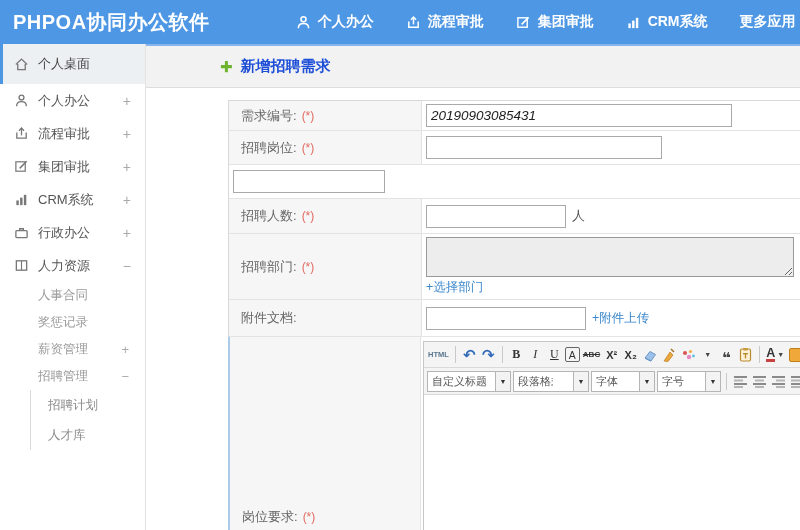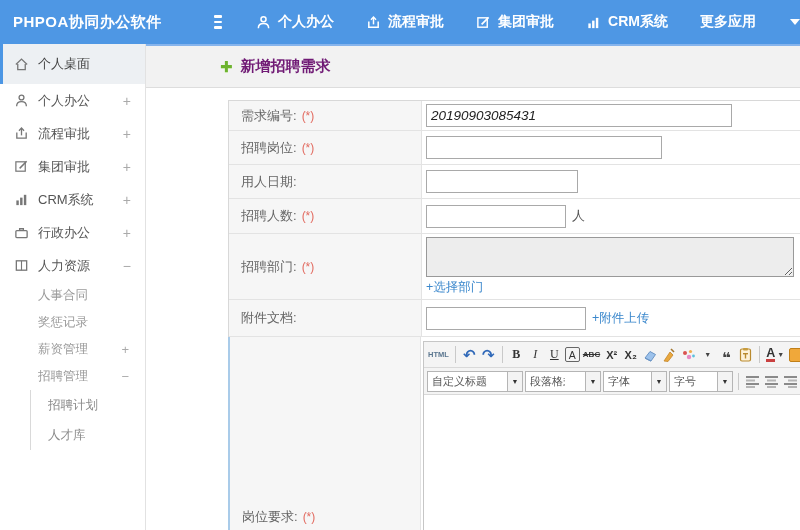--- a/index.html
+++ b/index.html
@@ -1,21 +1,21 @@
 <!DOCTYPE html>
 <html><head>
 <meta charset="utf-8">
 <style>
   * { margin:0; padding:0; box-sizing:border-box; }
   html,body { width:800px; height:530px; overflow:hidden;
     font-family:"Liberation Sans","DejaVu Sans",sans-serif; background:#fff; }
 
   
   .header { height:44px; background:#4e97e4; display:flex; align-items:center; color:#fff; }
-  .logo { font-size:15px; font-weight:bold; padding-left:13px; letter-spacing:.5px; white-space:nowrap; }
+  .logo { font-size:20px; font-weight:bold; padding-left:13px; letter-spacing:.5px; white-space:nowrap; }
   .hamburger { margin-left:52px; width:20px; cursor:pointer; display:flex; flex-direction:column; gap:3px; }
   .hamburger span { display:block; height:2.5px; background:#fff; border-radius:1px; }
   .nav { display:flex; align-items:center; margin-left:34px; gap:32px; }
   .nav-item { display:flex; align-items:center; gap:7px; font-size:14px; font-weight:bold; cursor:pointer; white-space:nowrap; }
   .nav-item svg { display:block; }
   .caret-down { width:0; height:0; border-left:5px solid transparent; border-right:5px solid transparent; border-top:6px solid #fff; margin-left:2px; }
 
   
   .app-body { display:flex; height:486px; }
   .sidebar { width:146px; background:#fff; border-right:1px solid #e2e2e2; overflow:hidden; }
@@ -30,21 +30,21 @@
   .sub-item { height:27px; display:flex; align-items:center; padding-left:38px; padding-right:16px; font-size:12.5px; color:#9a9a9a; cursor:pointer; }
   .sub-item .lbl { flex:1; }
   .sub-item .tog { color:#aaa; font-size:13px; }
   .subsub-wrap { margin-left:30px; border-left:1px solid #d9d9d9; }
   .subsub-item { height:30px; display:flex; align-items:center; padding-left:17px; font-size:12.5px; color:#8a8a8a; cursor:pointer; }
 
   
   .title-band { height:44px; background:#f2f2f2; border-top:2px solid #86b4ec; border-bottom:1px solid #ddd;
     display:flex; align-items:center; padding-left:74px; }
   .plus-icon { color:#6db32f; font-size:15px; font-weight:bold; margin-right:8px; text-shadow:0 1px 0 #cde8b0; }
-  .page-title { font-size:15px; font-weight:bold; color:#701a75; }
+  .page-title { font-size:15px; font-weight:bold; color:#1d4ed8; }
 
   
   .form-table { position:absolute; left:82px; top:56px; width:600px; border:1px solid #d8d8d8; border-bottom:none; background:#fff; }
   .frow { display:flex; border-bottom:1px solid #e3e3e3; }
   .flabel { width:193px; background:#f6f6f6; border-right:1px solid #e3e3e3; display:flex; align-items:center; padding-left:12px; gap:5px; font-size:13px; color:#666; }
   .fvalue { flex:1; background:#fff; display:flex; align-items:center; padding-left:4px; font-size:13px; color:#333; }
   .req { color:#e26b60; font-size:12px; }
   .txt-input { border:1px solid #a9a9a9; height:23px; background:#fff; font-size:13.5px; color:#222; padding:0 4px; font-family:"Liberation Sans","DejaVu Sans",sans-serif; }
   .r-reqno  { height:30px; }
   .r-pos    { height:34px; }
@@ -75,21 +75,21 @@
   .tb-strike { font-size:8px; text-decoration:line-through; font-weight:bold; }
   .tb-supsub { font-size:11px; font-weight:bold; }
   .tb-quote { font-size:15px; font-weight:bold; color:#444; line-height:8px; padding-top:6px; }
   .tb-fontcolor { display:inline-flex; align-items:center; gap:2px; }
   .tb-fontcolor .A { font-size:12.5px; font-weight:bold; border-bottom:3px solid #c94040; line-height:12px; }
   .tb-caret { font-size:7px; color:#444; }
   .tsep { width:1px; height:17px; background:#c9c9c9; margin:0 3px; flex:none; }
   .tsel { border:1px solid #b5b5b5; background:#fff; height:21px; display:flex; align-items:center; font-size:11px; color:#555; cursor:pointer; flex:none; }
   .tsel .t { padding:0 4px; flex:1; white-space:nowrap; overflow:hidden; }
   .tsel .cbox { width:15px; height:100%; border-left:1px solid #b5b5b5; display:flex; align-items:center; justify-content:center; font-size:7px; color:#333; background:#f3f3f3; }
-  .w-title { width:96px; } .w-para { width:76px;gap:20px; } .w-font { width:64px; } .w-size { width:64px; }
+  .w-title { width:84px; } .w-para { width:76px;gap:20px; } .w-font { width:64px; } .w-size { width:64px; }
   .editor-canvas { height:140px; background:#fff; }
   .hl-chip { width:14px; height:14px; background:#f0a83a; border:1px solid #c07f18; border-radius:2px; flex:none; }
 </style>
 </head>
 <body>
 
 <div class="header">
   <div class="logo">PHPOA协同办公软件</div>
   <div class="hamburger">
       <span></span>
@@ -264,23 +264,20 @@
         <div class="flabel">
           <span>招聘岗位:</span>
           <span class="req">(*)</span>
         </div>
         <div class="fvalue">
           <input class="txt-input" style="width: 236px;" value="">
         </div>
       </div>
 
       <div class="frow r-date">
-        <div class="flabel">
-          <span>用人日期:</span>
-        </div>
         <div class="fvalue">
           <input class="txt-input" style="width: 152px;" value="">
         </div>
       </div>
 
       <div class="frow r-count">
         <div class="flabel">
           <span>招聘人数:</span>
           <span class="req">(*)</span>
         </div>

